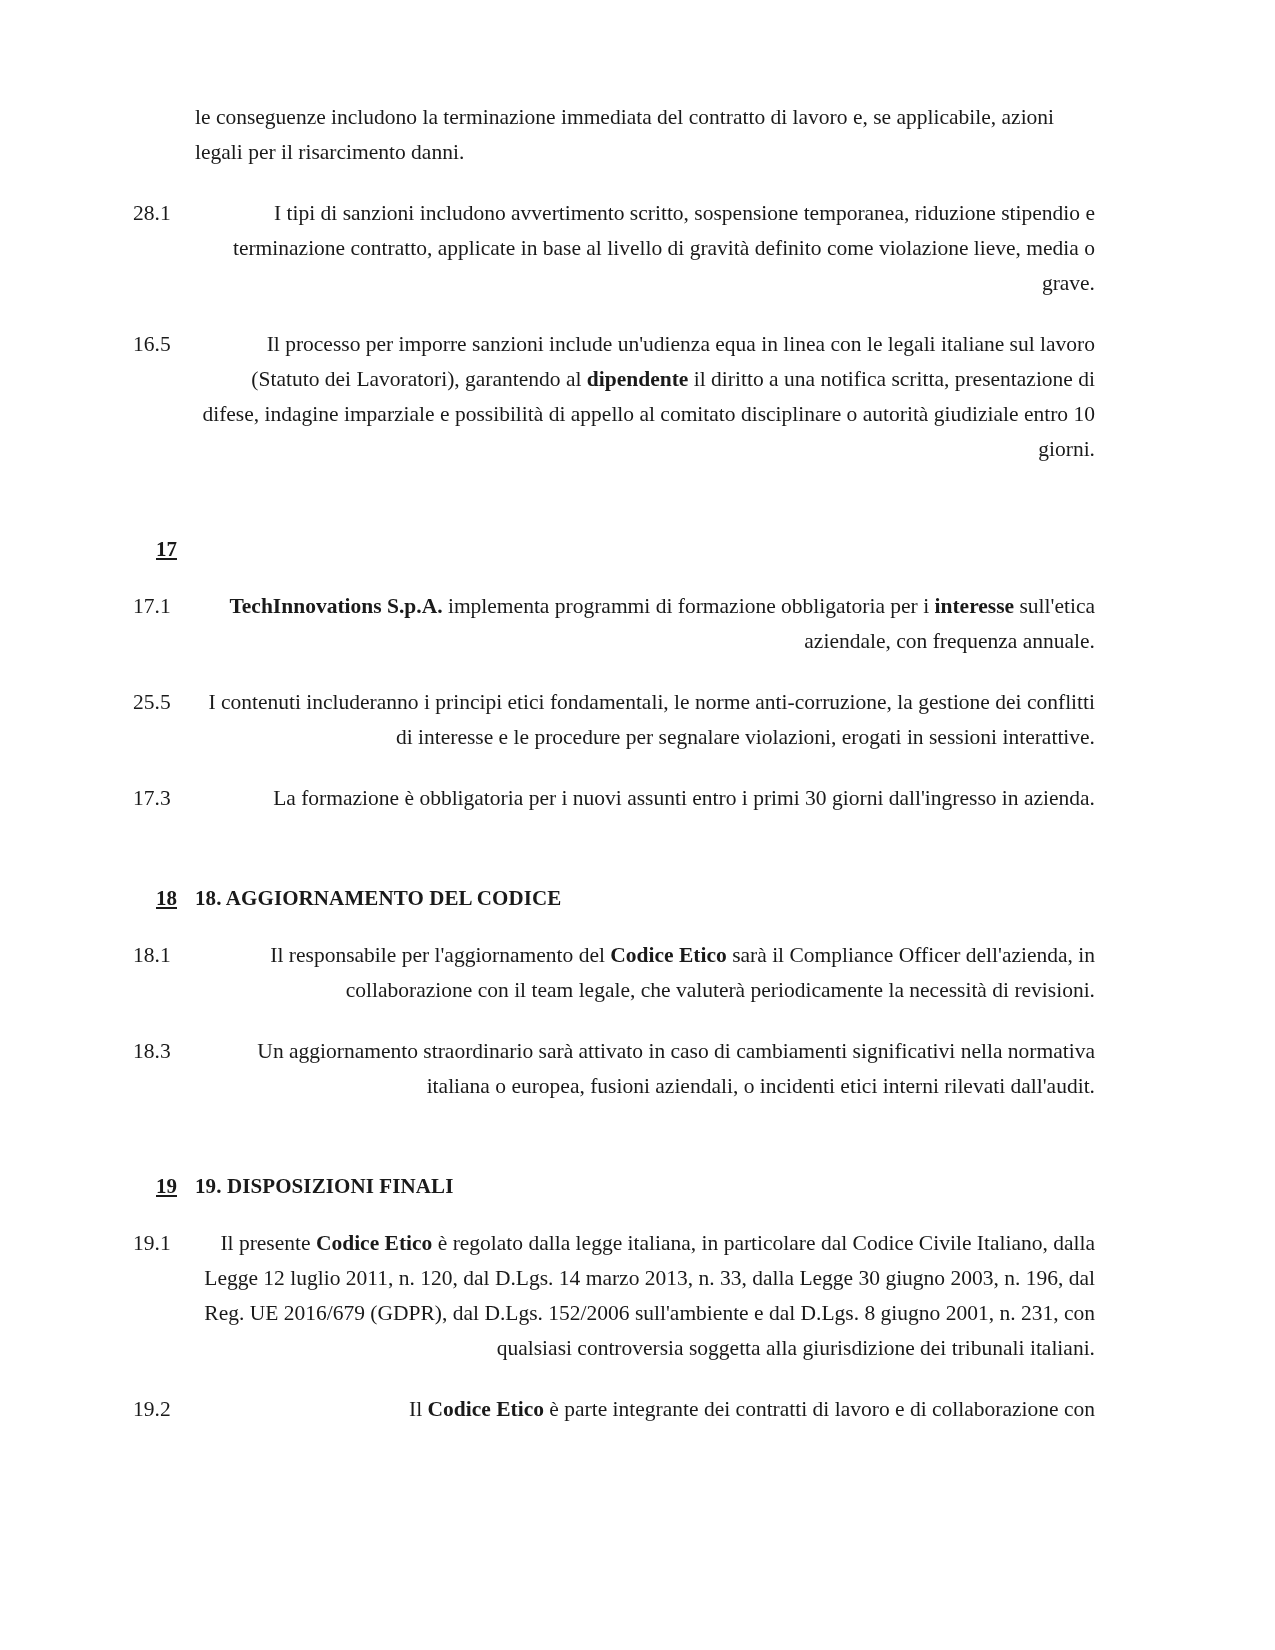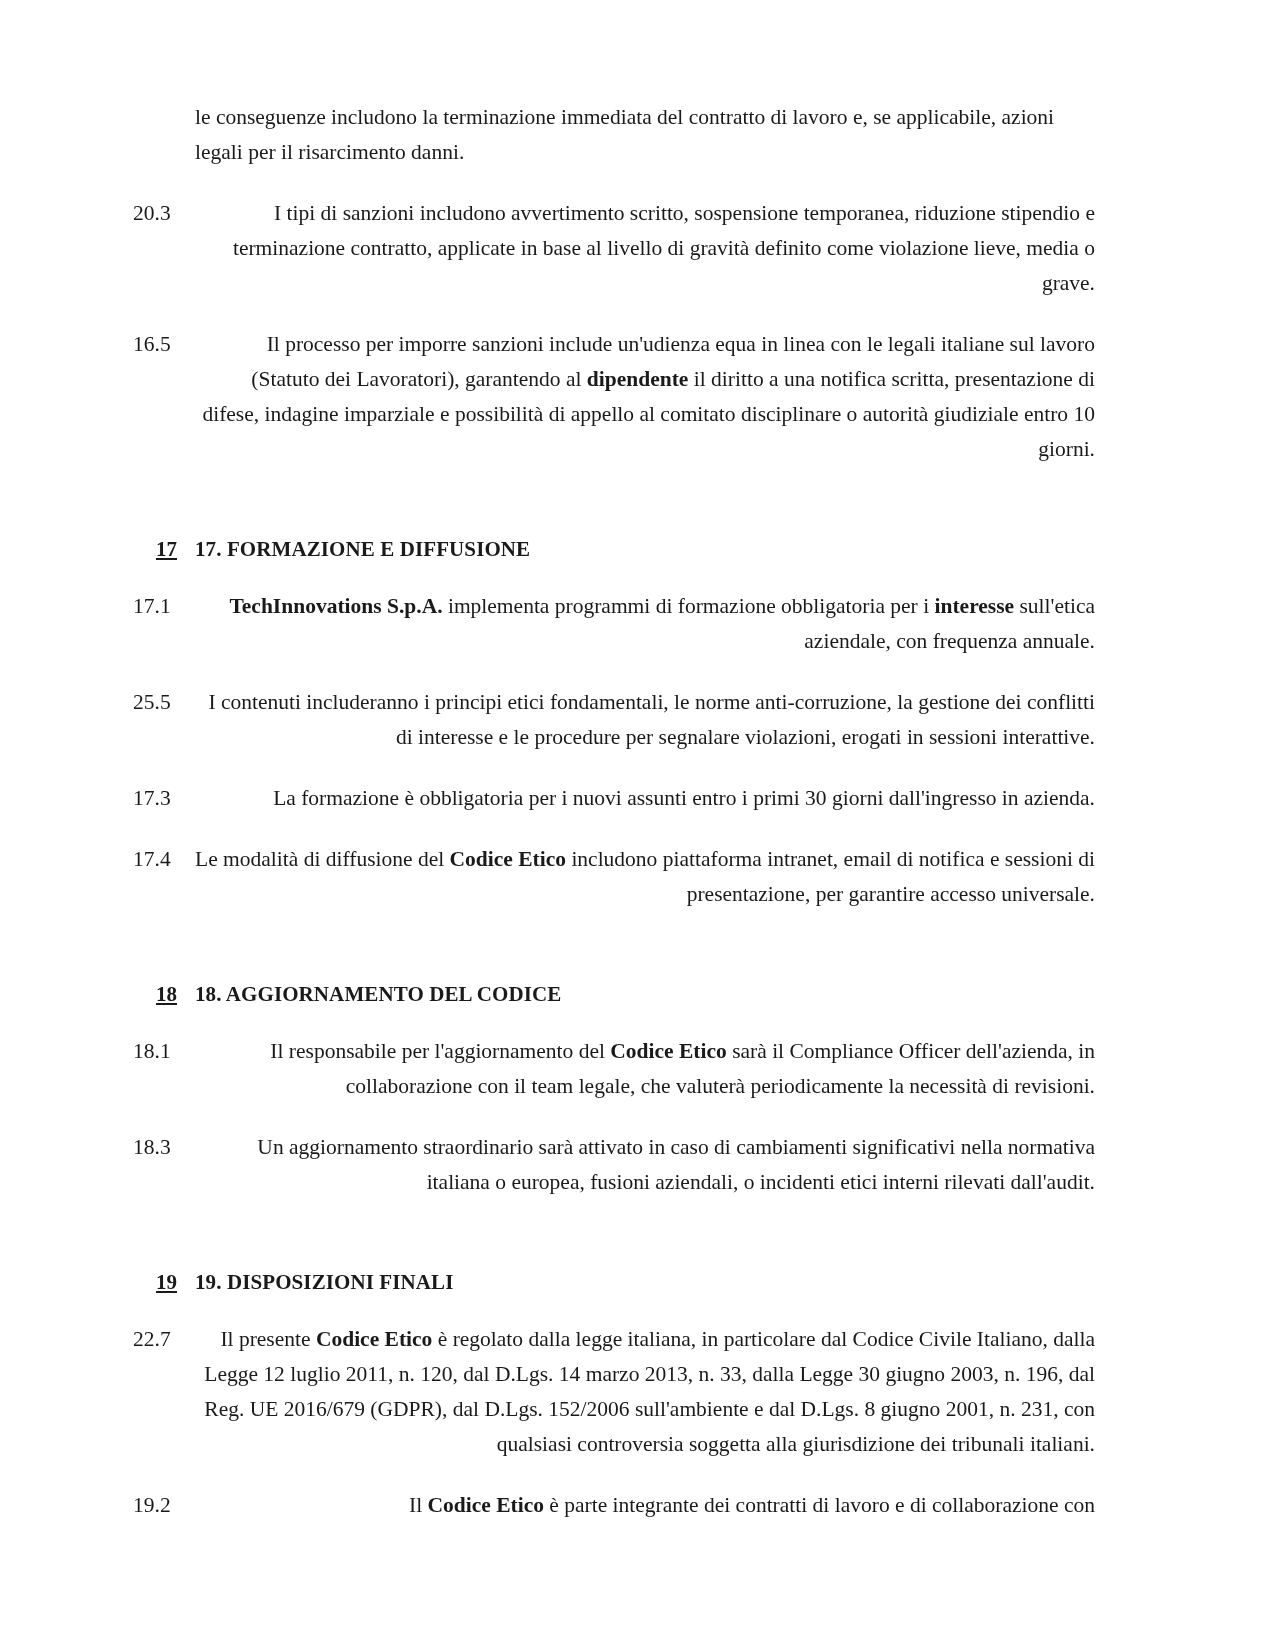--- a/index.html
+++ b/index.html
@@ -99,68 +99,63 @@
 <div class="page">
   <div class="doc-body">
 
     <div class="cont-block">
       <div class="num"></div>
       <div class="txt">le conseguenze includono la terminazione immediata del contratto di lavoro e, se applicabile, azioni legali per il risarcimento danni.</div>
     </div>
 
     <div id="pre-clauses">
         <div class="clause">
-          <div class="num">20.3</div>
+          <div class="num">28.1</div>
           <div class="txt"><span>I tipi di sanzioni includono avvertimento scritto, sospensione temporanea, riduzione stipendio e terminazione contratto, applicate in base al livello di gravità definito come violazione lieve, media o grave.</span></div>
         </div>
         <div class="clause">
           <div class="num">16.5</div>
           <div class="txt"><span>Il processo per imporre sanzioni include un'udienza equa in linea con le legali italiane sul lavoro (Statuto dei Lavoratori), garantendo al </span><b>dipendente</b><span> il diritto a una notifica scritta, presentazione di difese, indagine imparziale e possibilità di appello al comitato disciplinare o autorità giudiziale entro 10 giorni.</span></div>
         </div>
       </div>
 
     <div id="sections">
         <div class="section-head">
           <div class="sec-num">17</div>
-          <div class="sec-title">17. FORMAZIONE E DIFFUSIONE</div>
         </div>
         <div class="clause">
           <div class="num">17.1</div>
           <div class="txt"><b>TechInnovations S.p.A.</b><span> implementa programmi di formazione obbligatoria per i </span><b>interesse</b><span> sull'etica aziendale, con frequenza annuale.</span></div>
         </div>
         <div class="clause">
           <div class="num">25.5</div>
           <div class="txt"><span>I contenuti includeranno i principi etici fondamentali, le norme anti-corruzione, la gestione dei conflitti di interesse e le procedure per segnalare violazioni, erogati in sessioni interattive.</span></div>
         </div>
         <div class="clause">
           <div class="num">17.3</div>
           <div class="txt"><span>La formazione è obbligatoria per i nuovi assunti entro i primi 30 giorni dall'ingresso in azienda.</span></div>
-        </div>
-        <div class="clause">
-          <div class="num">17.4</div>
-          <div class="txt"><span>Le modalità di diffusione del </span><b>Codice Etico</b><span> includono piattaforma intranet, email di notifica e sessioni di presentazione, per garantire accesso universale.</span></div>
         </div>
         <div class="section-head">
           <div class="sec-num">18</div>
           <div class="sec-title">18. AGGIORNAMENTO DEL CODICE</div>
         </div>
         <div class="clause">
           <div class="num">18.1</div>
           <div class="txt"><span>Il responsabile per l'aggiornamento del </span><b>Codice Etico</b><span> sarà il Compliance Officer dell'azienda, in collaborazione con il team legale, che valuterà periodicamente la necessità di revisioni.</span></div>
         </div>
         <div class="clause">
           <div class="num">18.3</div>
           <div class="txt"><span>Un aggiornamento straordinario sarà attivato in caso di cambiamenti significativi nella normativa italiana o europea, fusioni aziendali, o incidenti etici interni rilevati dall'audit.</span></div>
         </div>
         <div class="section-head">
           <div class="sec-num">19</div>
           <div class="sec-title">19. DISPOSIZIONI FINALI</div>
         </div>
         <div class="clause">
-          <div class="num">22.7</div>
+          <div class="num">19.1</div>
           <div class="txt"><span>Il presente </span><b>Codice Etico</b><span> è regolato dalla legge italiana, in particolare dal Codice Civile Italiano, dalla Legge 12 luglio 2011, n. 120, dal D.Lgs. 14 marzo 2013, n. 33, dalla Legge 30 giugno 2003, n. 196, dal Reg. UE 2016/679 (GDPR), dal D.Lgs. 152/2006 sull'ambiente e dal D.Lgs. 8 giugno 2001, n. 231, con qualsiasi controversia soggetta alla giurisdizione dei tribunali italiani.</span></div>
         </div>
         <div class="clause">
           <div class="num">19.2</div>
           <div class="txt"><span>Il </span><b>Codice Etico</b><span> è parte integrante dei contratti di lavoro e di collaborazione con</span></div>
         </div>
       </div>
 
   </div>
 </div>

